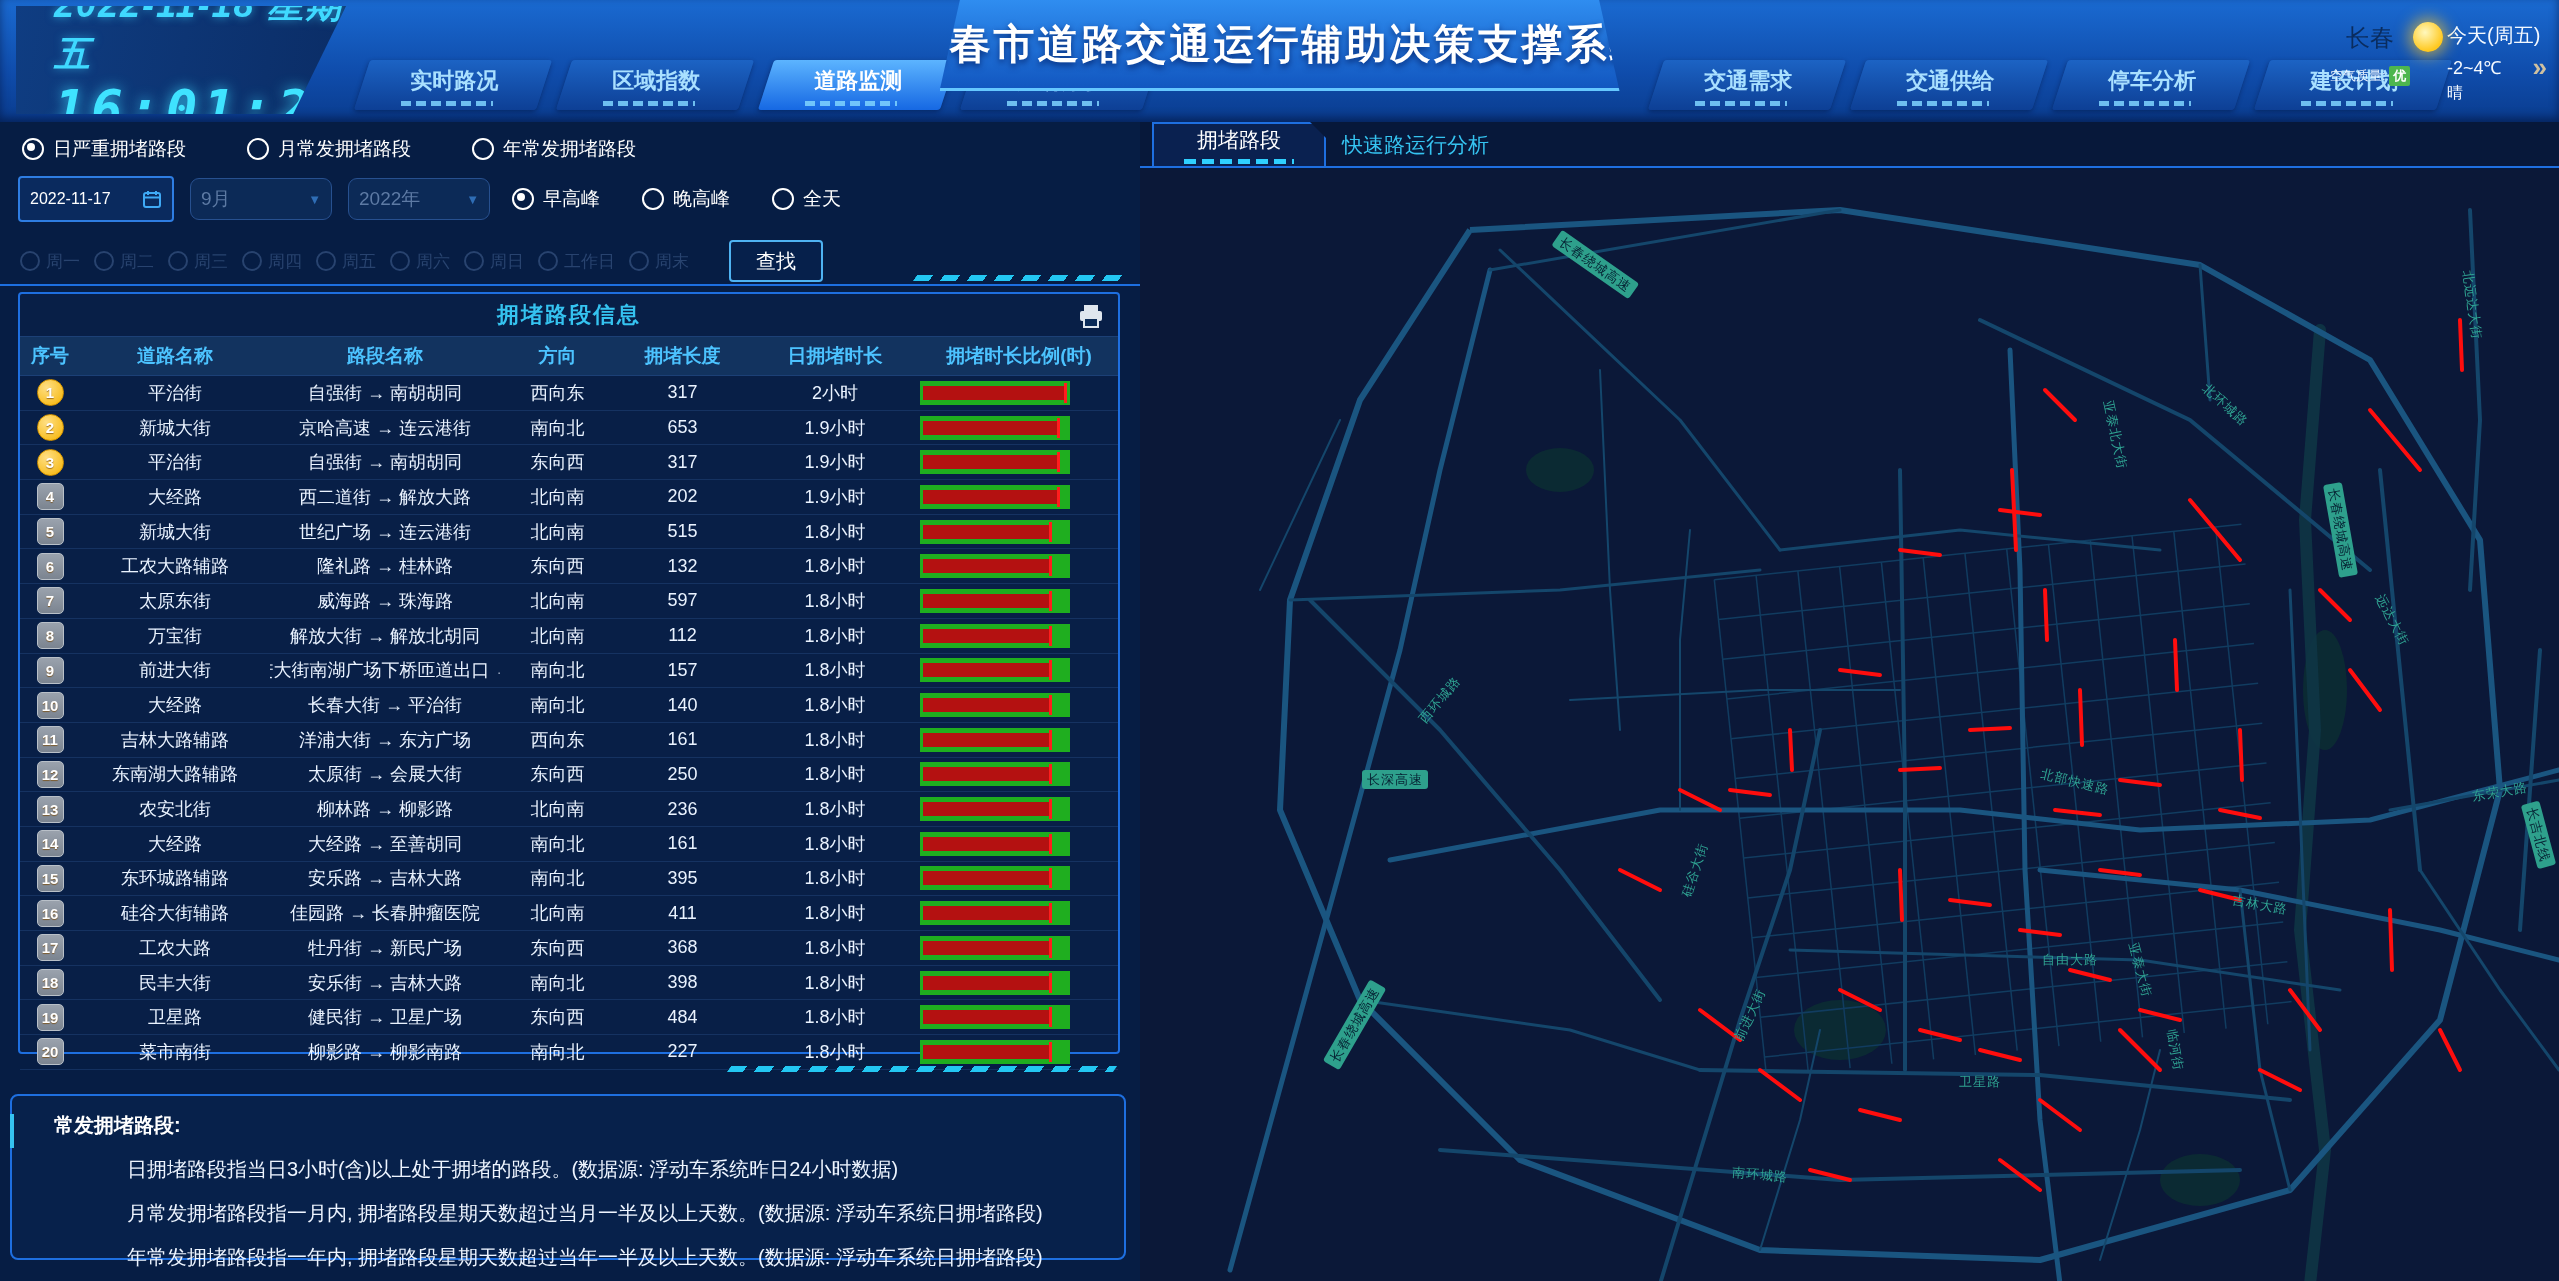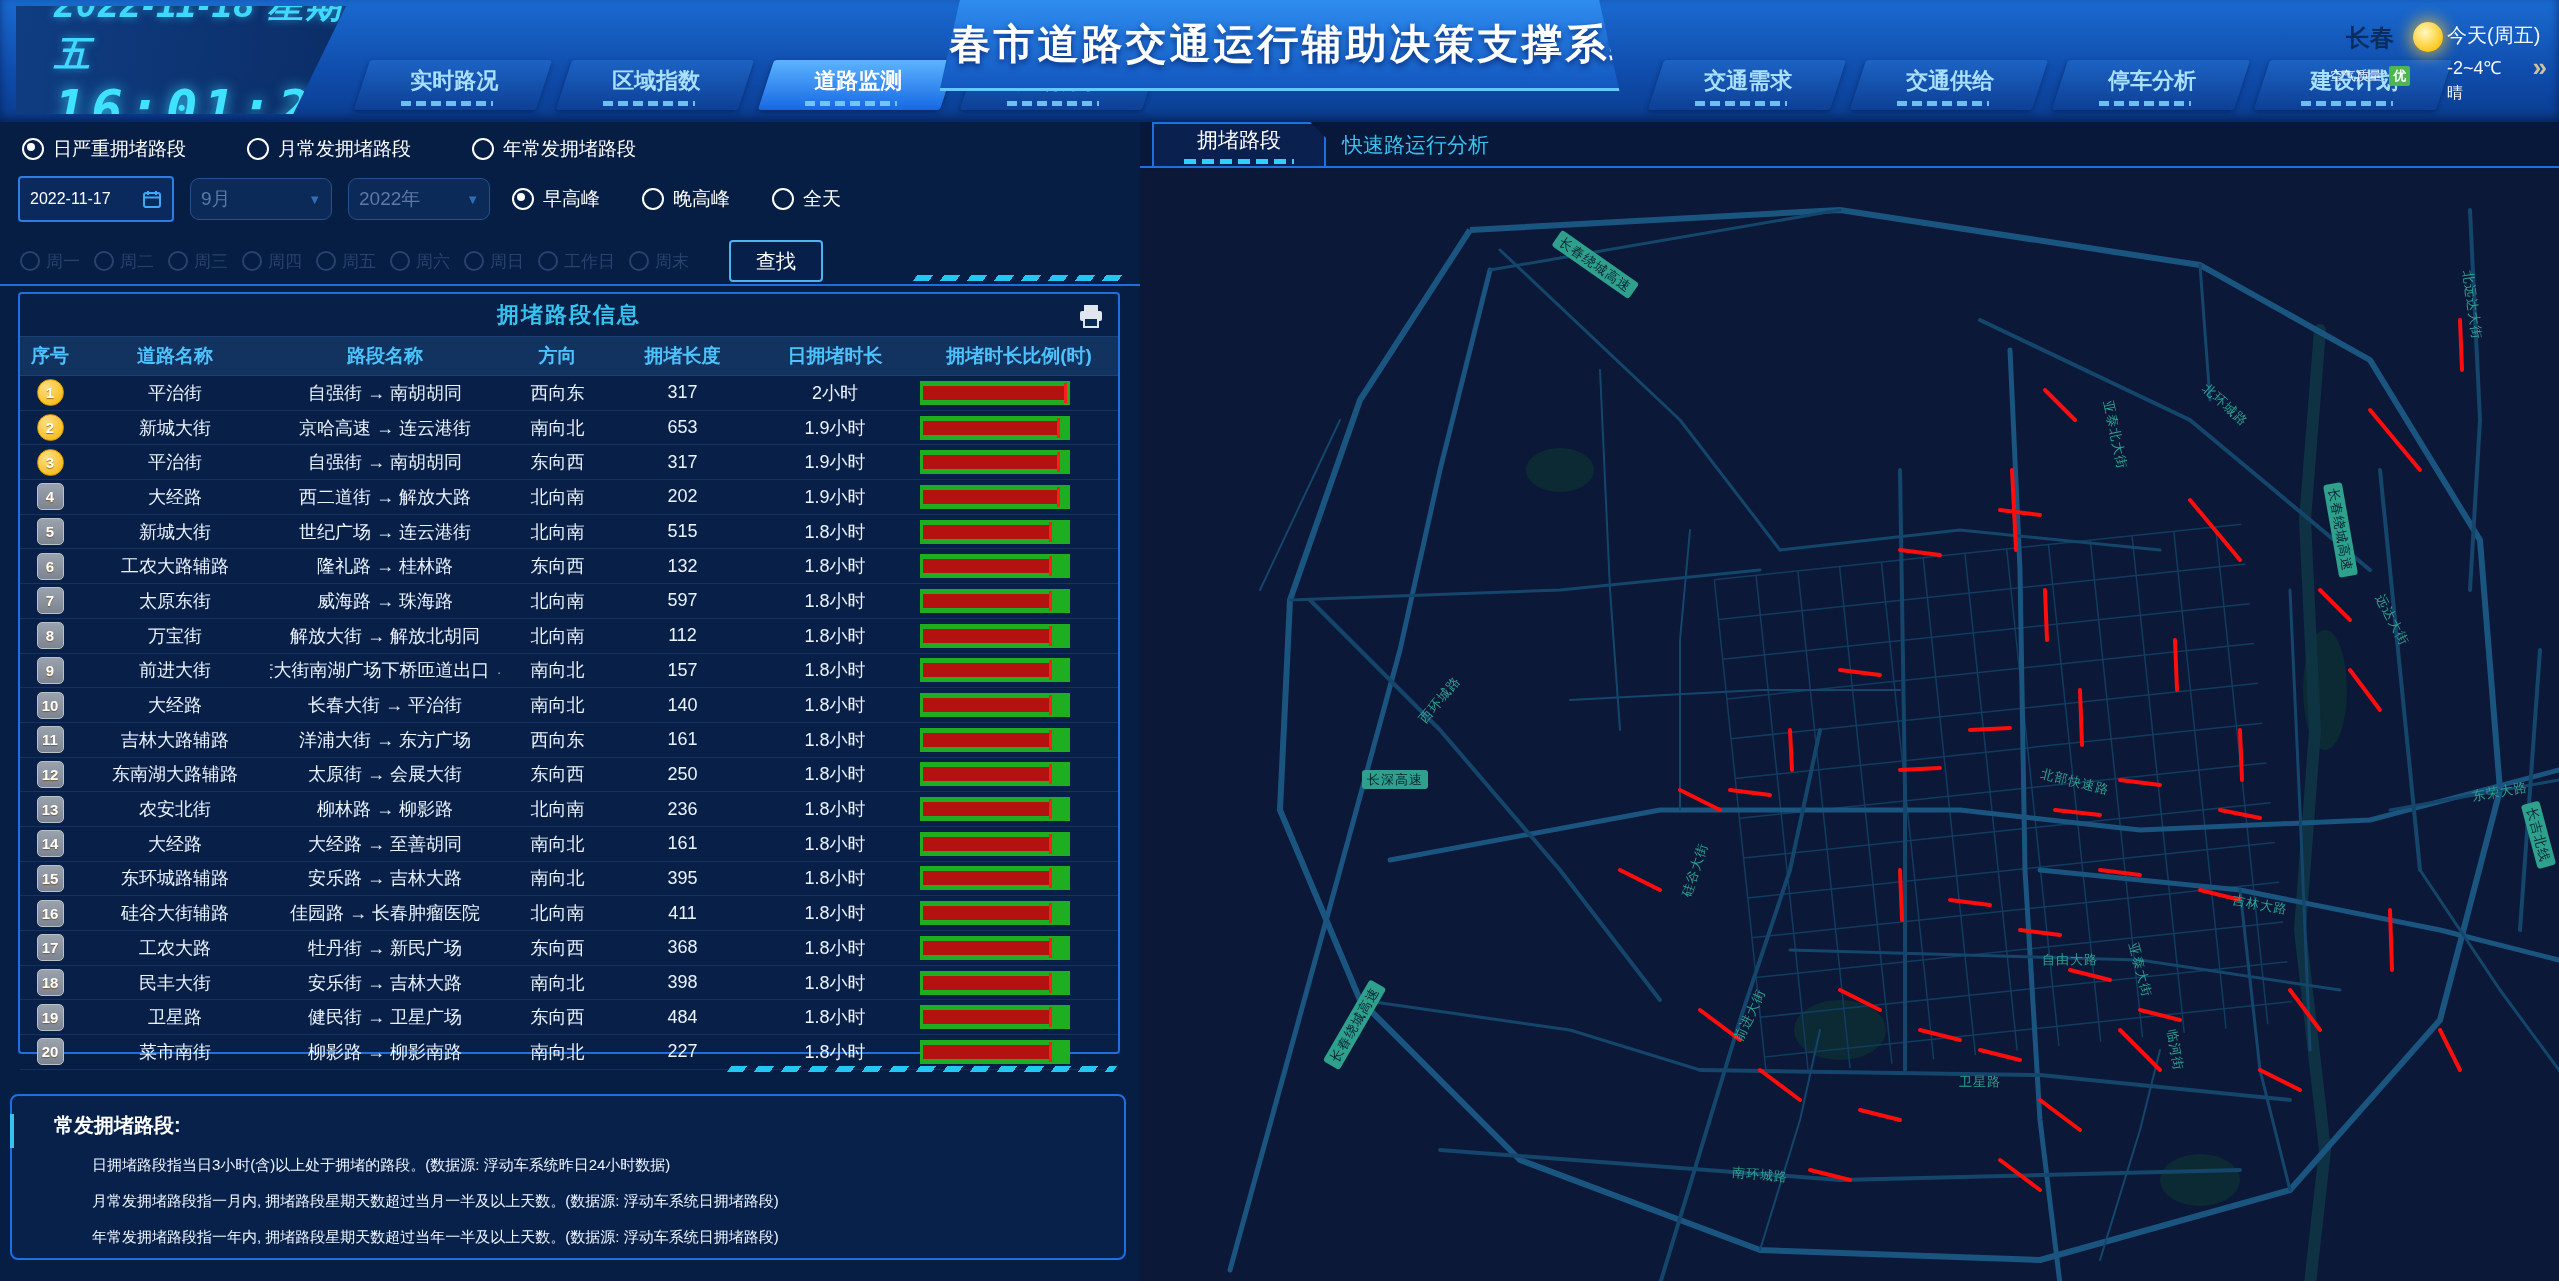--- a/index.html
+++ b/index.html
@@ -30,21 +30,21 @@
   .htab.active{background:linear-gradient(180deg,#5cb4ff,#1668e3)}
   .htab.active .htab-label{color:#fff}
   .title-wrap{position:absolute;left:50%;top:0;transform:translateX(-50%);width:680px;height:88px;
         background:linear-gradient(180deg,#2f8df0,#1257c0);
         clip-path:polygon(3% 0,97% 0,100% 100%,0 100%);
         border-bottom:3px solid #66c8ff;display:flex;align-items:center;justify-content:center}
   .page-title{font-size:41px;font-weight:bold;letter-spacing:3px;white-space:nowrap;
         text-shadow:0 3px 6px rgba(0,30,100,.8)}
   .weather{position:absolute;right:6px;top:8px;width:226px;display:flex}
   .weather-left{width:86px;text-align:center}
-  .city{font-size:24px;font-weight:bold;color:#0a2c5e;margin-top:14px}
+  .city{font-size:24px;font-weight:normal;color:#0a2c5e;margin-top:14px}
   .aqi{font-size:13px;color:#eaf4ff;margin-top:12px;white-space:nowrap}
   .aqi-badge{display:inline-block;background:#4db64e;color:#fff;padding:1px 4px;border-radius:2px;font-weight:bold}
   .weather-right{flex:1;position:relative;padding-left:34px}
   .sun{position:absolute;left:0;top:14px;width:30px;height:30px;border-radius:50%;
        background:radial-gradient(circle at 40% 35%,#fff8bd,#ffc81e 70%);
        box-shadow:0 0 14px 5px rgba(255,200,40,.55)}
   .day{font-size:20px;color:#f4f9ff;margin-top:14px;white-space:nowrap}
   .temp{font-size:18px;color:#f4f9ff;margin-top:6px}
   .cond{font-size:16px;color:#f4f9ff;margin-top:4px}
   .more-arrows{position:absolute;right:6px;top:44px;color:#cfc0a0;font-size:26px;font-weight:bold}
@@ -91,21 +91,21 @@
         background:radial-gradient(circle at 35% 30%,#ffdf85,#f5b301);border:1px solid #d99700;
         text-shadow:0 1px 1px rgba(120,70,0,.7)}
   .rank.gray{border-radius:5px;background:linear-gradient(#9aa2ad,#7b8490);border:1px solid #b9c0c8}
   .bar{width:150px;height:24px;background:#1fae1f;position:relative}
   .bar-red{position:absolute;left:3px;top:5px;height:14px;background:#b41111}
   .bar-red::after{content:"";position:absolute;right:-2px;top:-3px;width:3px;height:20px;background:#ff1d1d}
   .notes{position:absolute;left:10px;top:972px;width:1116px;height:166px;border:2px solid #1e6fe0;
          border-radius:8px;background:#07214b;box-sizing:border-box}
   .notes::before{content:"";position:absolute;left:-2px;top:18px;width:4px;height:34px;background:#35c3f0}
   .notes-heading{font-size:20px;font-weight:bold;margin:16px 0 0 42px;color:#fff}
-  .note-line{font-size:15px;margin:17px 0 0 80px;color:#eef5ff}
+  .note-line{font-size:20px;margin:17px 0 0 115px;color:#eef5ff}
   
   .right-panel{position:absolute;left:1140px;top:122px;width:1419px;height:1159px;background:#07183a}
   .rtabs{position:absolute;left:0;top:0;width:100%;height:46px;border-bottom:2px solid #1e6fe0;
          display:flex;align-items:flex-end;padding-left:12px;box-sizing:border-box}
   .rtab{min-width:138px;height:42px;display:flex;flex-direction:column;align-items:center;justify-content:center;
         font-size:21px;cursor:pointer;padding:0 16px}
   .rtab.active{border:2px solid #1e6fe0;border-bottom:none;background:#0a2150;color:#fff;font-weight:normal;
         clip-path:polygon(0 0,calc(100% - 16px) 0,100% 16px,100% 100%,0 100%)}
   .rtab.active .rtab-dash{width:110px;height:5px;margin-top:5px;
         background:repeating-linear-gradient(90deg,#2fd0ff 0 12px,transparent 12px 18px)}

